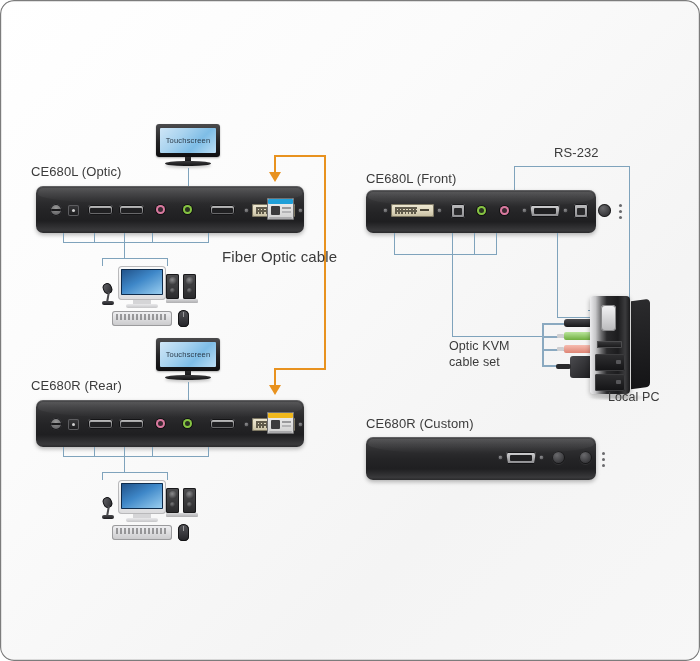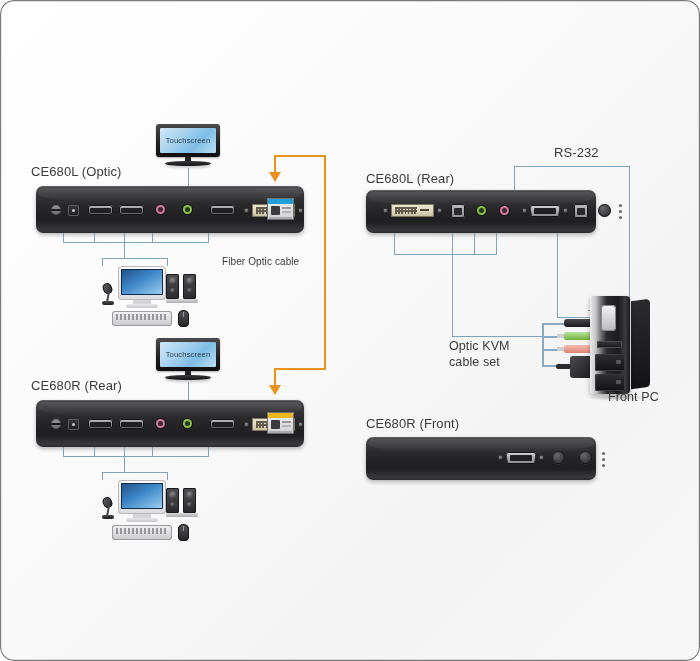--- a/index.html
+++ b/index.html
@@ -217,21 +217,21 @@
 
 <div id="page">
 
   <div class="oline oh" style="left:274px;top:155px;width:52px;"></div>
   <div class="oline ov" style="left:324px;top:155px;height:215px;"></div>
   <div class="oline oh" style="left:274px;top:368px;width:52px;"></div>
   <div class="oline ov" style="left:274px;top:155px;height:22px;"></div>
   <div class="oline ov" style="left:274px;top:368px;height:22px;"></div>
   <div class="arrow-down" style="left:268.5px;top:172px;"></div>
   <div class="arrow-down" style="left:268.5px;top:385px;"></div>
-  <div class="lbl" style="left:222px;top:256px;font-size:10px;color:#3b3b3b;">Fiber Optic cable</div>
+  <div class="lbl" style="left:222px;top:248px;font-size:15px;color:#3b3b3b;">Fiber Optic cable</div>
 
   <div class="tv" style="left:156px;top:124px;width:64px;height:44px;">
     <div class="bez"></div>
     <div class="scr">
       <span>Touchscreen</span>
     </div>
     <div class="neck"></div>
     <div class="base"></div>
   </div>
   <div class="line v" style="left:187.5px;top:168px;height:52px;"></div>
@@ -368,21 +368,21 @@
     <div class="kbd" style="left:112px;top:525px;"></div>
     <div class="mouse" style="left:178px;top:524px;"></div>
   </div>
 
   <div class="lbl" style="left:554px;top:145px;font-size:13px;">RS-232</div>
   <div class="line h" style="left:514px;top:166px;width:116px;"></div>
   <div class="line v" style="left:514px;top:166px;height:42px;"></div>
   <div class="line v" style="left:629px;top:166px;height:145px;"></div>
   <div class="line h" style="left:588px;top:310px;width:42px;"></div>
 
-  <div class="lbl" style="left:366px;top:171px;font-size:13px;">CE680L (Rear)</div>
+  <div class="lbl" style="left:366px;top:171px;font-size:13px;">CE680L (Front)</div>
   <div class="device" style="left:366px;top:190px;width:230px;height:43px;">
     <div class="ports">
       <div class="port screw" style="left:17px;top:18px;"></div>
       <div class="port p-dvi" style="left:25px;top:14px;">
         <div class="pins"></div>
         <div class="bar"></div>
       </div>
       <div class="port screw" style="left:71px;top:18px;"></div>
       <div class="port p-usbb" style="left:85px;top:14px;"></div>
       <div class="port p-jack green" style="left:110px;top:15px;">
@@ -436,23 +436,23 @@
     <div class="panel"></div>
     <div class="slot" style="top:45px;"></div>
     <div class="bay" style="top:58px;">
         <i></i>
       </div>
     <div class="bay" style="top:78px;">
         <i></i>
       </div>
     <div class="shadow"></div>
   </div>
-  <div class="lbl" style="left:608px;top:390px;font-size:12.5px;">Front PC</div>
-
-  <div class="lbl" style="left:366px;top:416px;font-size:13px;">CE680R (Front)</div>
+  <div class="lbl" style="left:608px;top:390px;font-size:12.5px;">Local PC</div>
+
+  <div class="lbl" style="left:366px;top:416px;font-size:13px;">CE680R (Custom)</div>
   <div class="device" style="left:366px;top:437px;width:230px;height:43px;">
     <div class="ports">
       <div class="port screw" style="left:132px;top:18px;"></div>
       <div class="port p-db9" style="left:140px;top:15px;">
         <div class="pins"></div>
       </div>
       <div class="port screw" style="left:173px;top:18px;"></div>
       <div class="port p-btn" style="left:186px;top:14px;"></div>
       <div class="port p-btn" style="left:213px;top:14px;"></div>
       <div class="port p-led" style="left:236px;top:15px;"></div>

